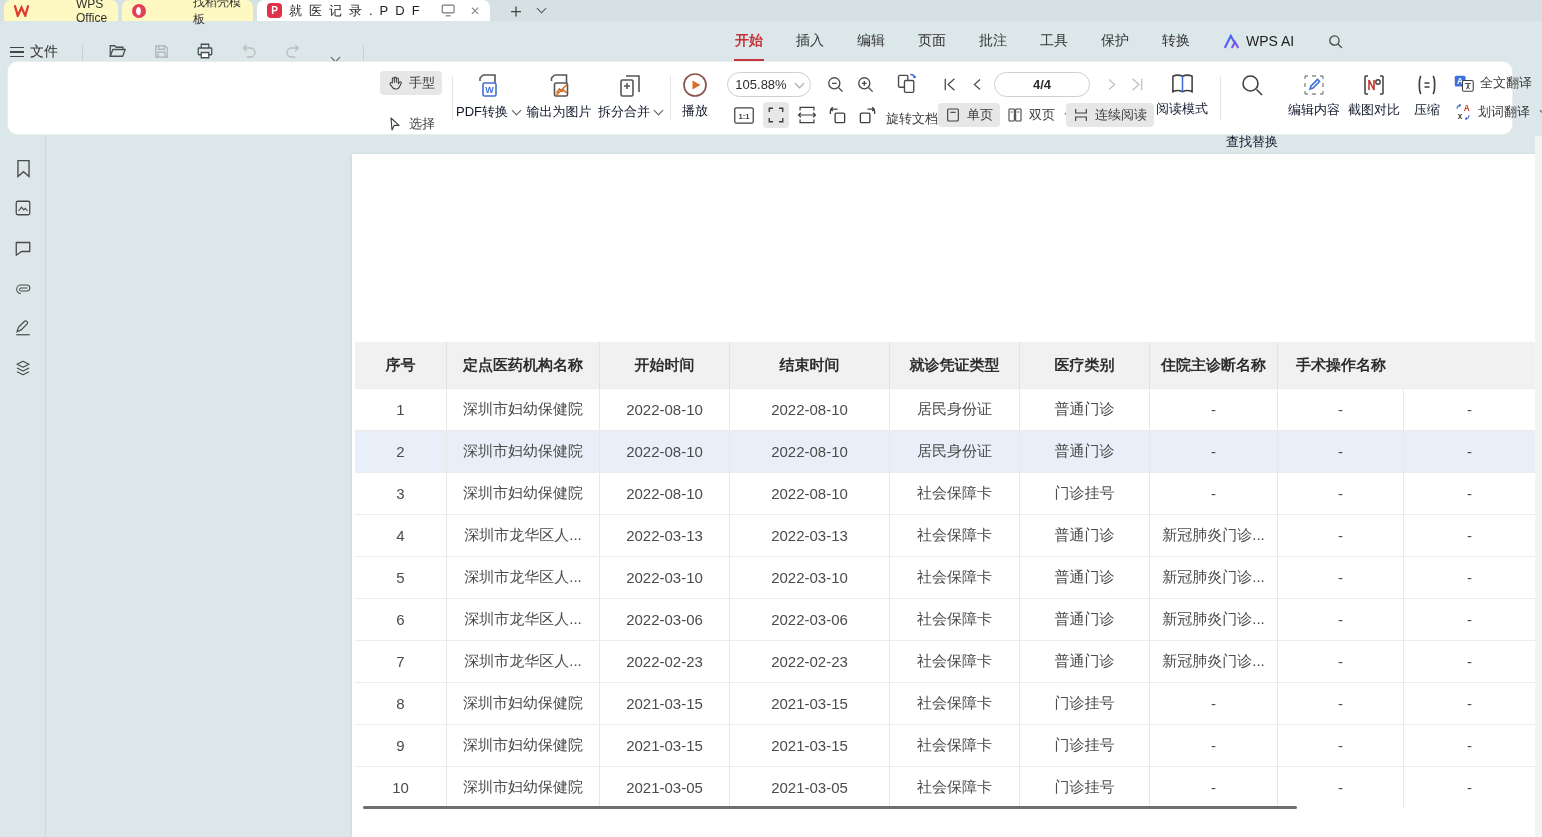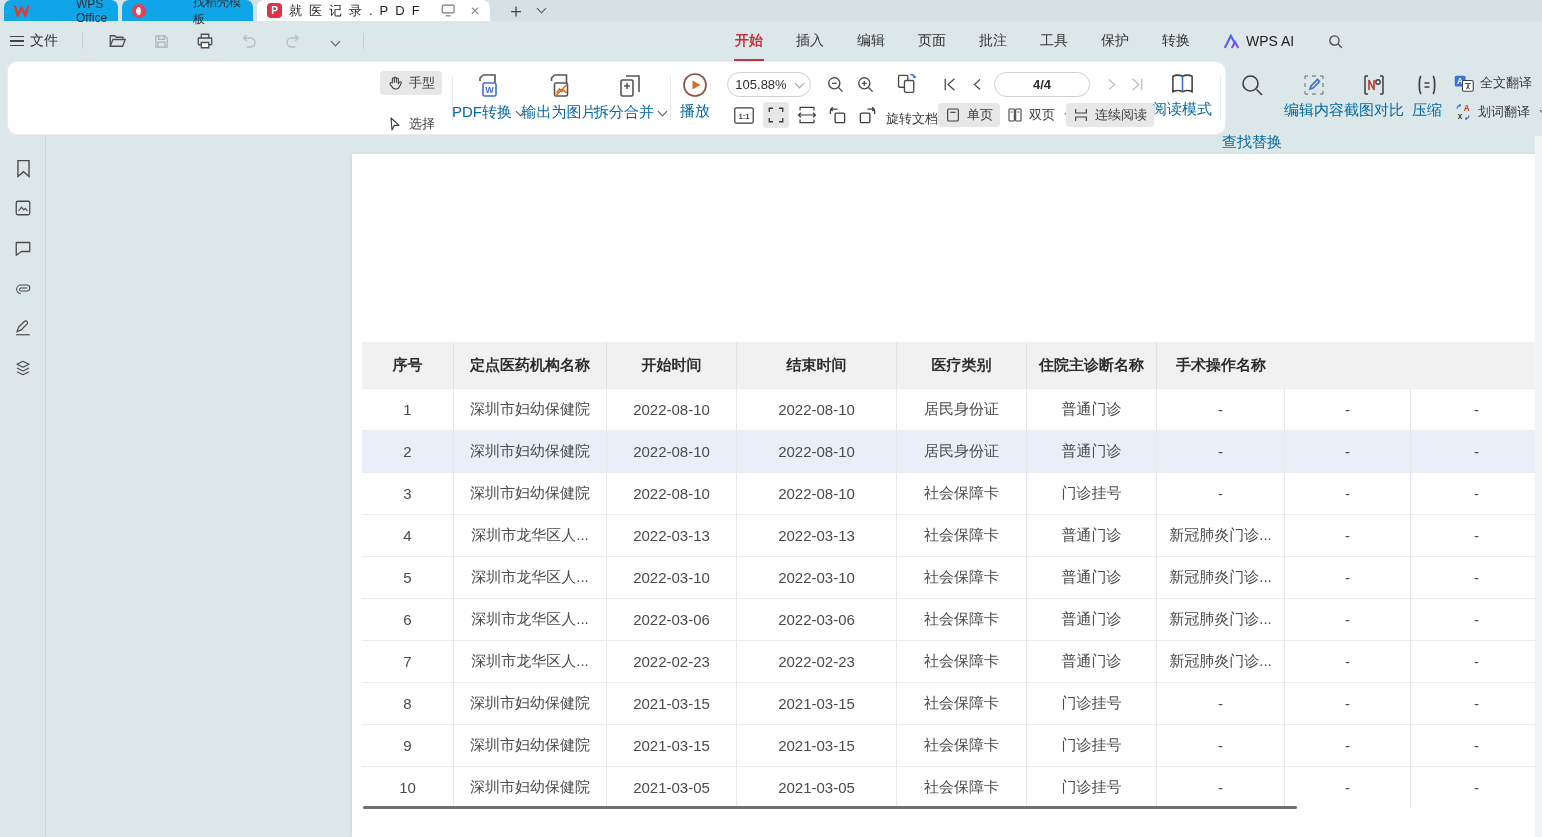--- a/index.html
+++ b/index.html
@@ -9,76 +9,76 @@
   
   .chev { width:7px; height:7px; border-right:1.6px solid #5a5a5a; border-bottom:1.6px solid #5a5a5a;
           display:inline-block; transform:rotate(45deg); margin-left:5px; margin-top:-3px; flex:none; }
   svg { display:block; }
   .vdiv { position:absolute; top:14px; width:1px; height:44px; background:#e4e7e7; }
 
   
   .tabbar { position:absolute; left:0; top:0; width:100%; height:21px; background:#d6e1e3; }
   .tab { position:absolute; top:0; height:21px; display:flex; align-items:center; gap:7px;
          border-radius:7px 7px 0 0; padding:0 10px; font-size:12px; color:#2f2f2f; cursor:default; }
-  .tab.inactive { background:#0ea5e9;gap:47px; }
+  .tab.inactive { background:#fef9c3;gap:47px; }
   .tab.active { background:#ffffff; }
   .tab1 { left:4px;  width:114px; }
   .tab2 { left:122px; width:131px; }
   .tab3 { left:257px; width:233px; }
   .doctitle { letter-spacing:7px; font-size:13px; color:#1f1f1f; white-space:nowrap; }
   .tab3 .spacer { flex:1; }
   .closex { font-size:12px; color:#8a8f90; margin-left:8px; }
   .newtab { position:absolute; left:505px; top:-2px; font-size:19px; color:#444; width:22px; text-align:center; }
   .tabchev { position:absolute; left:533px; top:8px; }
 
   .wpslogo { width:15px; height:13px; flex:none; }
   .docerlogo { width:14px; height:14px; border-radius:50%; background:#e34155; position:relative; flex:none; }
   .docerlogo::after { content:""; position:absolute; left:4px; top:3px; width:5px; height:8px;
                       border-radius:60% 100% 40% 100%; background:#fff; transform:rotate(12deg); }
   .pdfbadge { width:15px; height:15px; border-radius:4px; background:#e0314b; color:#fff; font-size:10px;
               font-weight:bold; display:flex; align-items:center; justify-content:center; flex:none; }
 
   
   .menubar { position:absolute; left:0; top:21px; width:100%; height:40px; }
-  .mleft { position:absolute; left:10px; top:0; height:40px; display:flex; align-items:center; gap:24px; }
+  .mleft { position:absolute; left:10px; top:0; height:40px; display:flex; align-items:flex-end; gap:24px; }
   .filebtn { display:flex; align-items:center; gap:6px; font-size:14px; color:#2e2e2e; }
   .hamb { width:14px; height:10px; border-top:1.6px solid #444; border-bottom:1.6px solid #444; position:relative; }
   .hamb::after { content:""; position:absolute; left:0; top:3.2px; width:14px; height:1.6px; background:#444; }
   .mdiv { width:1px; height:16px; background:#c6cfd1; }
   .mic { width:20px; height:20px; display:flex; align-items:center; justify-content:center; }
   .mright { position:absolute; left:735px; top:0; height:40px; display:flex; align-items:center; gap:33px; font-size:14px; color:#333; }
   .mitem { position:relative; white-space:nowrap; }
   .mitem.active { color:#c7333a; font-weight:bold; }
   .mitem.active::after { content:""; position:absolute; left:50%; transform:translateX(-50%); bottom:-11px; width:30px; height:2.5px; background:#c7333a; }
   .wpsai { display:flex; align-items:center; gap:6px; font-size:14px; color:#222; }
 
   
-  .ribbon { position:absolute; left:8px; top:62px; width:1217px; height:72px; background:#fff;
+  .ribbon { position:absolute; left:8px; top:62px; width:1504px; height:72px; background:#fff;
             border-radius:9px; box-shadow:0 0 0 1px #e9eded; }
   .rabs { position:absolute; }
   .rlabel { font-size:13px; color:#3c3c3c; white-space:nowrap; }
   .pill { border-radius:4px; padding:3px 7px; display:flex; align-items:center; gap:6px; }
   .pill.on { background:#e7e7e7; }
   .bigbtn { display:flex; flex-direction:column; align-items:center; gap:4px; transform:translateX(-50%); }
-  .bigbtn .lab { display:flex; align-items:center; font-size:15px; color:#0369a1; white-space:nowrap; }
+  .bigbtn .lab { display:flex; align-items:center; font-size:13px; color:#0f172a; white-space:nowrap; }
   .boxfield { height:25px; border:1px solid #cfcfcf; border-radius:13px; display:flex; align-items:center;
               justify-content:center; font-size:13px; color:#2e2e2e; gap:4px; background:#fff; }
   .navic { width:22px; height:22px; display:flex; align-items:center; justify-content:center; }
   .rowflex { display:flex; align-items:center; }
 
   
   .sidebar { position:absolute; left:0; top:136px; width:46px; bottom:0; border-right:1px solid #cdd8da; }
   .sbic { position:absolute; left:12px; width:22px; height:22px; display:flex; align-items:center; justify-content:center; }
 
   
   .docarea { position:absolute; left:47px; top:136px; right:0; bottom:0; }
   .page { position:absolute; left:305px; top:18px; right:0; bottom:0; background:#fff; box-shadow:-1px 0 3px rgba(0,0,0,.06); }
   .scrollstrip { position:absolute; right:0; top:0; bottom:0; width:7px; background:#f2f5f6; }
 
-  .rtable { position:absolute; left:10px; top:188px; width:1180px;
+  .rtable { position:absolute; left:3px; top:188px; width:1180px;
             --cols:92px 153px 130px 160px 130px 130px 128px 126px 131px; }
   .thead, .trow { display:grid; grid-template-columns:var(--cols); }
   .thead { height:46px; background:#f1f1f1; }
   .hcell { display:flex; align-items:center; justify-content:center; font-size:15px; font-weight:bold; color:#2d2d2d;
            border-right:1px solid #e2e2e2; white-space:nowrap; }
   .hcell:last-child { border-right:none; }
   .trow { height:42px; border-top:1px solid #ececec; }
   .trow.hl { background:#e8eff8; }
   .tcell { display:flex; align-items:center; justify-content:center; font-size:15px; color:#4b4b4b;
            border-right:1px solid #e7e7e7; white-space:nowrap; overflow:hidden; }
@@ -465,20 +465,21 @@
 </div>
 
 <div class="docarea">
   <div class="page">
     <div class="rtable">
       <div class="thead">
           <div class="hcell">序号</div>
           <div class="hcell">定点医药机构名称</div>
           <div class="hcell">开始时间</div>
           <div class="hcell">结束时间</div>
+          <div class="hcell">就诊凭证类型</div>
           <div class="hcell">医疗类别</div>
           <div class="hcell">住院主诊断名称</div>
           <div class="hcell">手术操作名称</div>
         </div>
       <div>
           <div class="trow">
             <div class="tcell">1</div>
             <div class="tcell">深圳市妇幼保健院</div>
             <div class="tcell">2022-08-10</div>
             <div class="tcell">2022-08-10</div>

